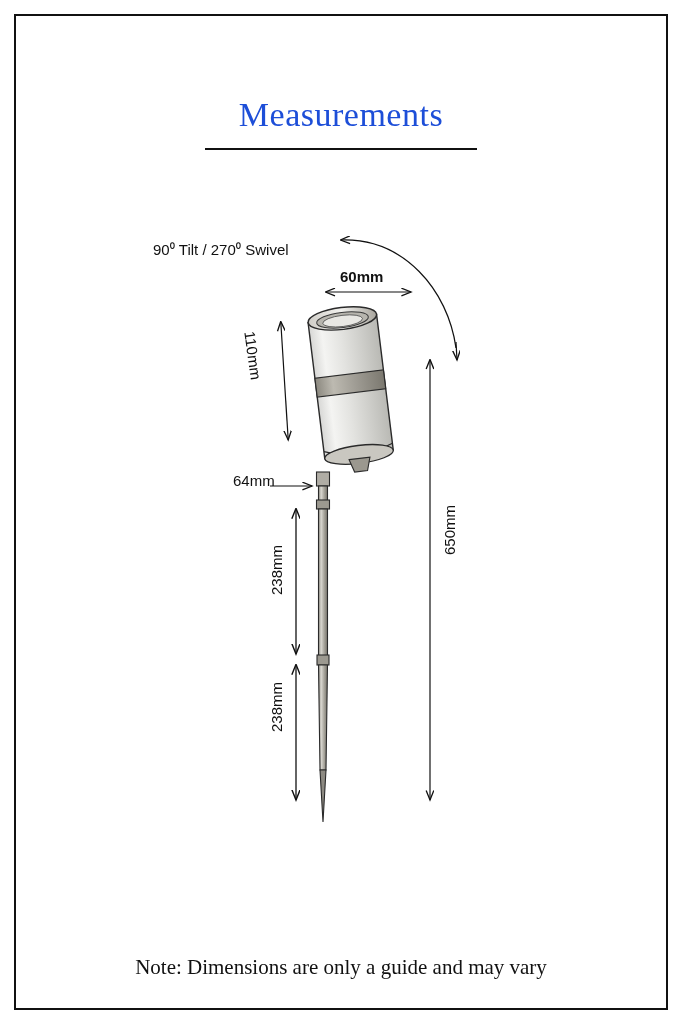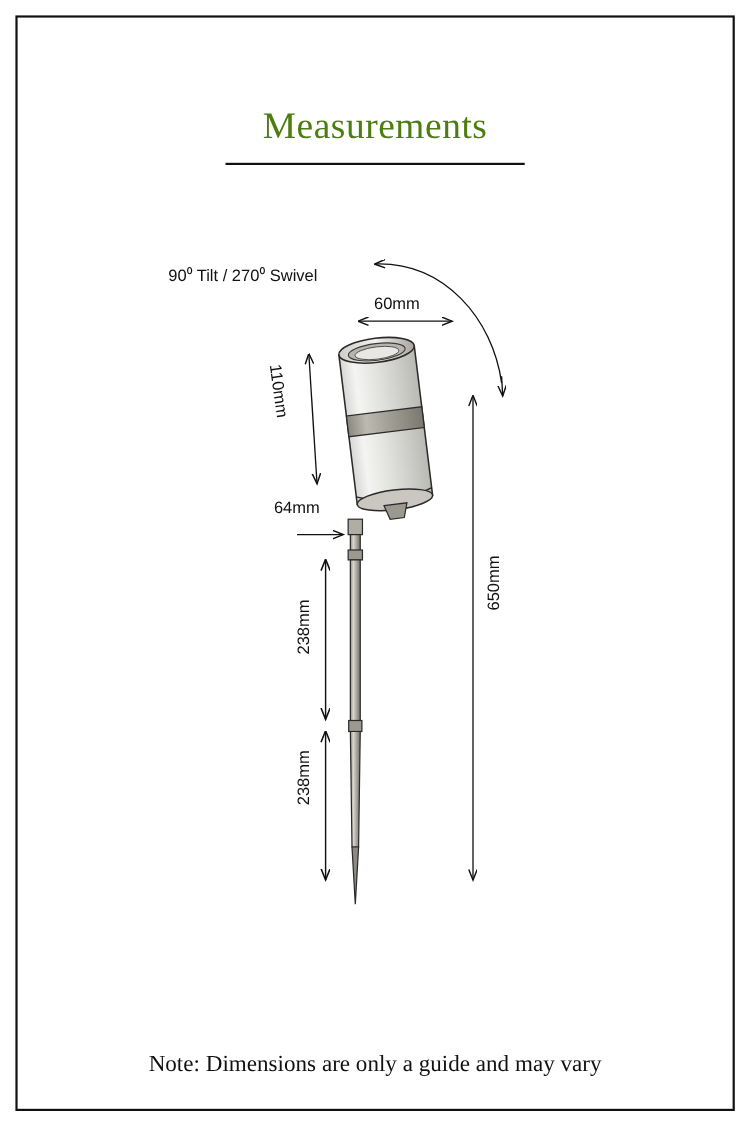--- a/index.html
+++ b/index.html
@@ -32,21 +32,21 @@
   }
   .title {
     position: absolute;
     left: 0;
     top: 96px;
     width: 682px;
     text-align: center;
     font-size: 34px;
     font-family: "Liberation Serif", serif;
     letter-spacing: 0.5px;
-    color: #4d7c0f;
+    color: #1d4ed8;
   }
   .title-rule {
     position: absolute;
     left: 205px;
     top: 148px;
     width: 272px;
     height: 2px;
     background: #111111;
   }
   .note {
@@ -177,25 +177,25 @@
 
     <line x1="296" y1="509" x2="296" y2="654" stroke="#111" stroke-width="1.3" marker-start="url(#arrOpenStart)" marker-end="url(#arrOpen)"></line>
 
     <line x1="296" y1="665" x2="296" y2="800" stroke="#111" stroke-width="1.3" marker-start="url(#arrOpenStart)" marker-end="url(#arrOpen)"></line>
 
     <line x1="430" y1="360" x2="430" y2="800" stroke="#111" stroke-width="1.2" marker-start="url(#arrOpenStart)" marker-end="url(#arrOpen)"></line>
   </svg>
 
   <div class="lbl" style="left:153px; top:239px;text-align:right;">90⁰ Tilt / 270⁰ Swivel</div>
 
-  <div class="lbl" style="left:340px; top:268px;">60mm</div>
+  <div class="lbl" style="left:340px; top:268px;font-weight:bold;">60mm</div>
 
   <div class="lbl rot" style="left:258px; top:330px; transform: rotate(82deg);">110mm</div>
 
-  <div class="lbl" style="left:233px; top:453px;margin-left:16px;">64mm</div>
+  <div class="lbl" style="left:233px; top:472px;">64mm</div>
 
   <div class="vert" style="left:268px; top:545px;">238mm</div>
 
   <div class="vert" style="left:268px; top:682px;">238mm</div>
 
   <div class="vert" style="left:441px; top:505px;">650mm</div>
 
   <div class="note">
     <div>Note: Dimensions are only a guide and may vary</div>
   </div>

